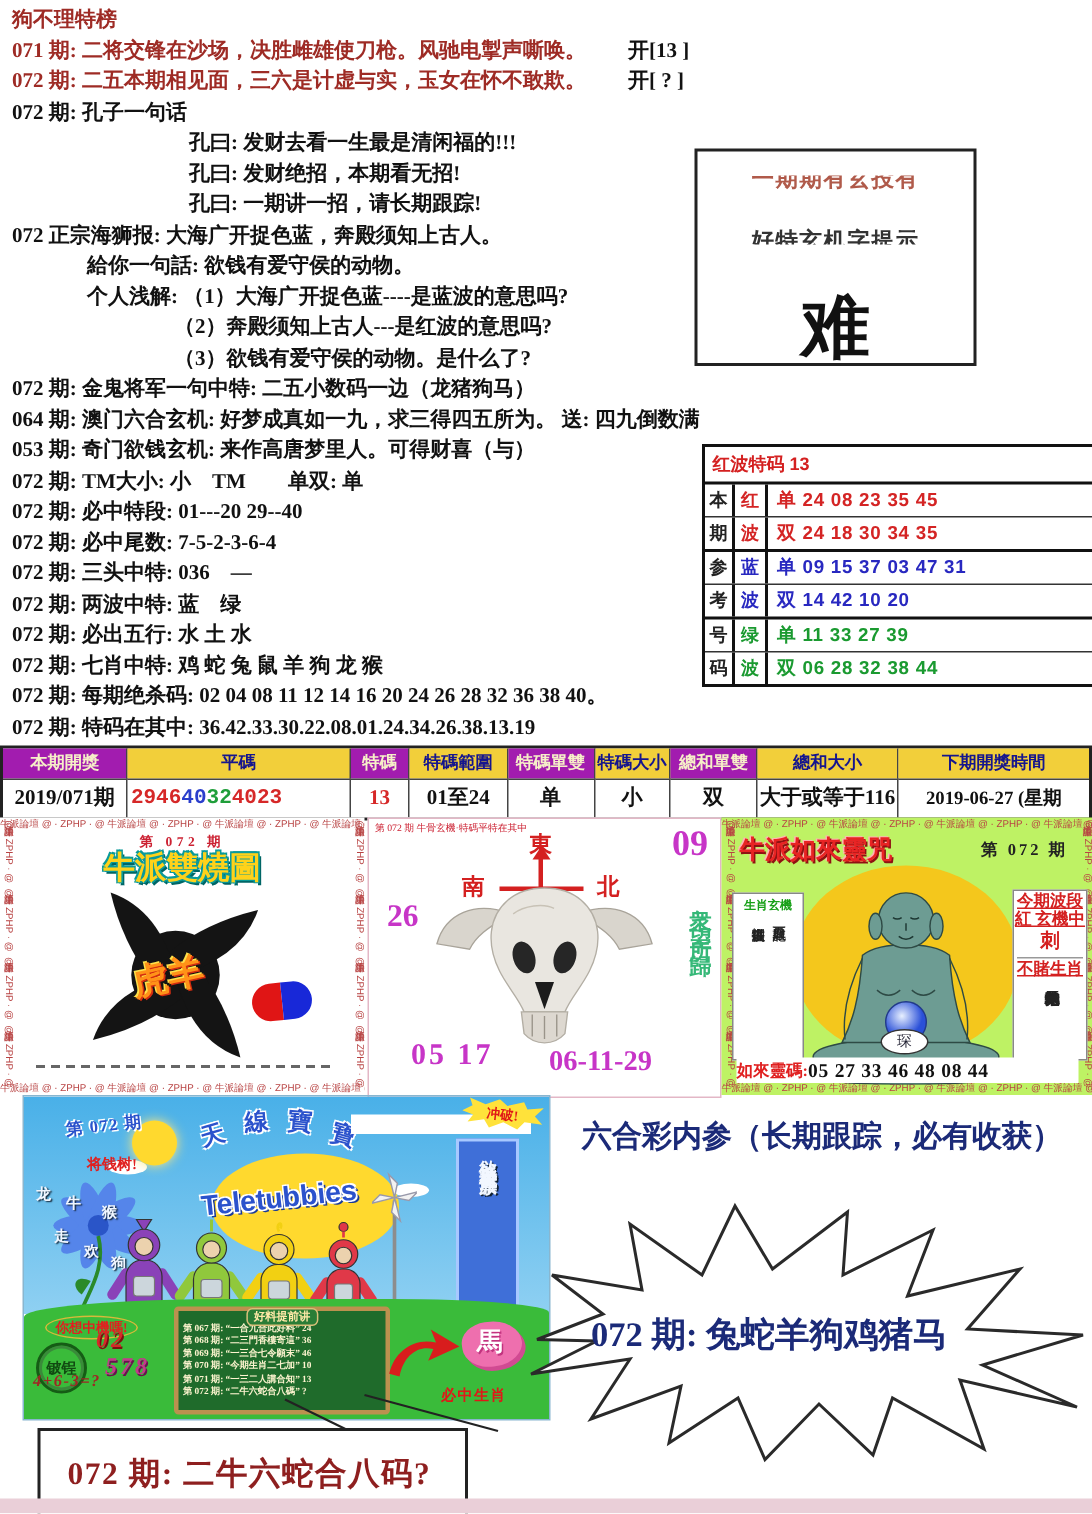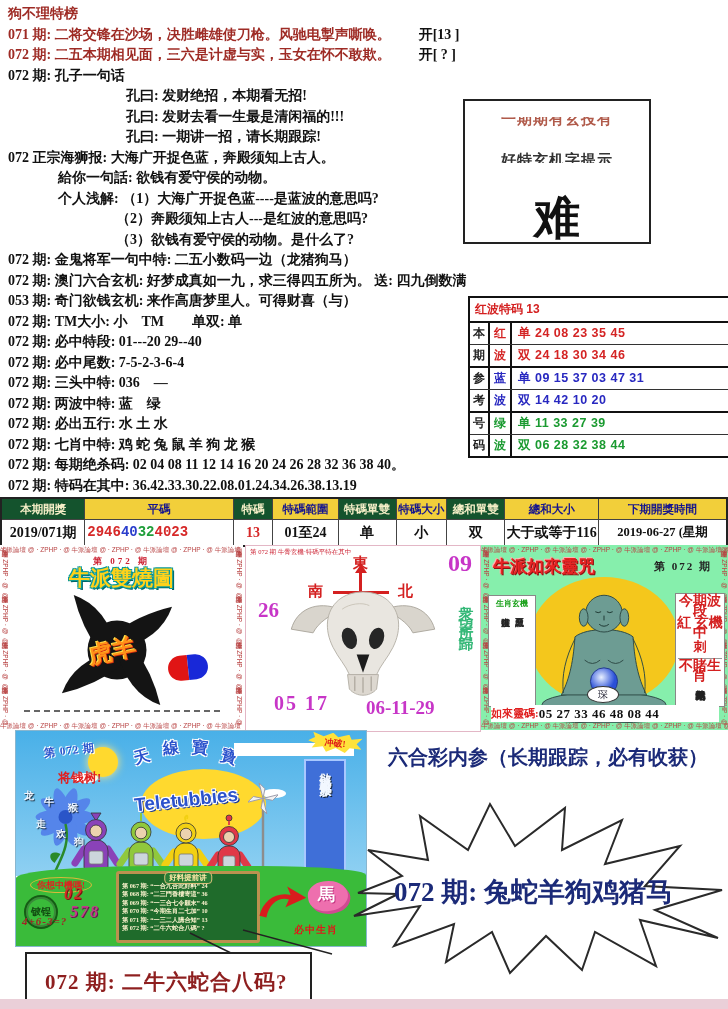--- a/index.html
+++ b/index.html
@@ -37,21 +37,21 @@
   .ref-wave{width:20px;text-align:center;font-size:12px;border-right:2px solid #111;
             align-self:stretch;line-height:21px;}
   .ref-nums{flex:1;font-size:12.5px;padding-left:6px;letter-spacing:.5px;}
 
   
   .results{position:absolute;left:0;top:497px;width:724px;border:2px solid #222;background:#fff;
            font-family:"Liberation Sans","DejaVu Sans",sans-serif;}
   .res-row{display:grid;grid-template-columns:11.5% 20.5% 5.5% 9% 8% 7% 8% 13% 17.5%;}
   .res-h{height:20px;line-height:20px;text-align:center;font-size:11.5px;font-weight:bold;border-right:1px solid #444;}
   .res-h:last-child{border-right:none;}
-  .h-n{background:#14532d;color:#f6efc8;}
+  .h-n{background:#a21caf;color:#f6efc8;}
   .h-y{background:#f2cf3a;color:#15158e;}
   .res-v{height:25px;line-height:25px;text-align:center;font-weight:bold;font-size:14px;
          border-right:1px solid #444;border-top:1px solid #444;color:#111;
          font-family:"Liberation Serif","DejaVu Serif",serif;}
   .res-v:last-child{border-right:none;font-size:12.5px;}
   .ping{display:flex;justify-content:flex-start;padding:0 2px;font-family:Liberation Mono, monospace;}
 
   
   .strip-h{position:absolute;left:0;width:100%;height:9px;font-size:6.5px;line-height:9px;color:#b84343;
            overflow:hidden;white-space:nowrap;font-family:"Liberation Sans",sans-serif;}
@@ -82,33 +82,33 @@
   .p2-vbar{position:absolute;left:113px;top:26px;width:3px;height:48px;background:#d42020;}
   .p2-hbar{position:absolute;left:87px;top:45px;width:56px;height:3px;background:#d42020;}
   .p2-arrow{position:absolute;left:109px;top:18px;width:0;height:0;border-left:6px solid transparent;
             border-right:6px solid transparent;border-bottom:9px solid #d42020;}
   .p2-vert{position:absolute;right:5px;top:48px;writing-mode:vertical-rl;font-size:15px;font-weight:bold;
            color:#35b878;letter-spacing:10px;}
   .p2-bl{position:absolute;left:28px;top:146px;font-size:20px;font-weight:bold;color:#c735c7;letter-spacing:2px;}
   .p2-br{position:absolute;left:120px;top:151px;font-size:19px;font-weight:bold;color:#c735c7;}
 
   
-  .panel3{position:absolute;left:481px;top:545px;width:247px;height:185px;background:#86efac;overflow:hidden;}
+  .panel3{position:absolute;left:481px;top:545px;width:247px;height:185px;background:#bef264;overflow:hidden;}
   .p3-title{position:absolute;left:12px;top:10px;font-size:17px;font-weight:900;color:#e82424;
             text-shadow:1px 1px 0 #8e1212,-1px -1px 0 #ffb3b3;}
   .p3-period{position:absolute;right:16px;top:14px;font-size:11px;color:#222;letter-spacing:2px;font-weight:bold;}
   .p3-halo{position:absolute;left:48px;top:32px;width:150px;height:128px;background:#f4c71c;border-radius:50%;}
   .p3-buddha{position:absolute;left:23px;top:28px;width:200px;height:150px;}
   .p3-lbox,.p3-rbox{position:absolute;background:#fff;border:1px solid #888;}
   .p3-lbox{left:7px;top:50px;width:46px;height:110px;}
   .p3-lhead{color:#18a018;font-size:8px;font-weight:bold;text-align:center;margin-top:2px;}
   .p3-lcols{display:flex;flex-direction:row-reverse;justify-content:center;gap:3px;margin-top:2px;}
   .vtext{writing-mode:vertical-rl;font-size:9px;color:#222;line-height:11px;}
   .p3-rbox{left:194px;top:48px;width:48px;height:112px;}
-  .p3-r1{color:#d42020;font-size:14px;font-weight:bold;text-align:center;line-height:10px;margin-top:2px;}
+  .p3-r1{color:#d42020;font-size:11px;font-weight:bold;text-align:center;line-height:10px;margin-top:2px;text-decoration:underline;}
   .p3-ci{font-size:13px;color:#d42020;text-align:center;font-weight:bold;}
   .p3-div{border-top:1px solid #999;margin:2px 2px;}
   .p3-r2{writing-mode:vertical-rl;height:40px;margin:1px auto 0;font-size:10px;font-weight:bold;
          color:#222;line-height:12px;}
   .p3-bubble{position:absolute;left:106px;top:141px;width:30px;height:15px;border:1px solid #333;
              border-radius:50%;background:#fff;font-size:10px;text-align:center;line-height:15px;color:#223;}
   .p3-code{position:absolute;left:10px;top:160px;width:228px;height:17px;background:#fff;
            display:flex;align-items:center;}
   .p3-clabel{color:#e02020;font-weight:bold;font-size:11px;}
   .p3-cnums{color:#111;font-weight:bold;font-size:13px;letter-spacing:.5px;}
@@ -116,21 +116,21 @@
   
   .tele{position:absolute;left:15px;top:730px;width:350px;height:215px;overflow:hidden;border:1px solid #89b6cf;}
   .tele-sky{position:absolute;left:0;top:0;width:100%;height:145px;background:linear-gradient(#49b0e8,#8fd0f2);}
   .tele-grass{position:absolute;left:0;top:135px;width:100%;height:80px;background:#3abb3a;
               border-radius:40% 30% 0 0/12px 9px 0 0;}
   .tele-sun{position:absolute;left:72px;top:16px;width:30px;height:30px;border-radius:50%;background:#ffd92e;
             box-shadow:0 0 8px #ffe97a;}
   .cl{position:absolute;background:#fff;border-radius:50%;}
   .tele-period{position:absolute;left:28px;top:12px;transform:rotate(-6deg);color:#2b52cc;font-weight:bold;
                font-size:11px;text-shadow:1px 1px 0 #fff,-1px -1px 0 #fff;letter-spacing:1px;}
-  .tele-slogan{position:absolute;left:42px;top:38px;color:#e02020;font-weight:bold;font-size:13px;}
+  .tele-slogan{position:absolute;left:42px;top:38px;color:#e02020;font-weight:bold;font-size:10px;}
   .tele-flower{position:absolute;left:2px;top:48px;width:95px;height:95px;}
   .fc{position:absolute;color:#f0f6ff;font-size:10px;font-weight:bold;text-shadow:1px 1px 1px #123;}
   .ac{position:absolute;font-size:16px;font-weight:900;color:#2b52cc;
       text-shadow:-1px -1px 0 #fff,1px -1px 0 #fff,-1px 1px 0 #fff,1px 1px 0 #fff;}
   .tele-sunblob{position:absolute;left:125px;top:38px;width:125px;height:70px;background:#ffd92e;border-radius:50%;}
   .tele-logo{position:absolute;left:118px;top:58px;font-family:"Liberation Sans","DejaVu Sans",sans-serif;
              font-size:19px;font-weight:900;color:#2b52cc;transform:rotate(-6deg);
              text-shadow:-1px -1px 0 #fff,1px -1px 0 #fff,-1px 1px 0 #fff,1px 1px 0 #fff,2px 2px 0 #1a3a99;}
   .tele-figs{position:absolute;left:55px;top:80px;width:185px;height:85px;}
   .tele-mill{position:absolute;left:232px;top:50px;width:30px;height:92px;}
@@ -164,46 +164,46 @@
   .tele-emblem{position:absolute;left:286px;top:146px;width:52px;height:44px;}
   .emblem-petal{position:absolute;left:6px;top:4px;width:40px;height:30px;background:#ee6fae;
                 border-radius:45% 55% 50% 50%;transform:rotate(-8deg);box-shadow:2px 3px 0 #d14a92;}
   .emblem-char{position:absolute;left:16px;top:6px;color:#fff;font-size:17px;font-weight:bold;
                text-shadow:1px 1px 0 #c2337f;}
   .tele-cap{position:absolute;left:278px;top:192px;font-size:10px;font-weight:bold;color:#e01818;letter-spacing:1px;}
 
   
   .neican{position:absolute;left:388px;top:744px;font-size:20px;font-weight:bold;color:#1b2a78;}
   .burst-big{position:absolute;left:350px;top:798px;width:390px;height:178px;}
-  .burst-text{position:absolute;left:44px;top:76px;font-size:27px;font-weight:bold;color:#1b2a78;}
+  .burst-text{position:absolute;left:44px;top:76px;font-size:23px;font-weight:bold;color:#1b2a78;}
   .leads{position:absolute;left:0;top:925px;width:400px;height:35px;}
   .bbox{position:absolute;left:25px;top:952px;width:283px;height:70px;border:2px solid #222;background:#fff;}
   .bbox-text{margin:14px 0 0 18px;font-size:21px;font-weight:bold;color:#8e1f1f;letter-spacing:1px;}
   .pinkstrip{position:absolute;left:0;top:999px;width:100%;height:10px;background:#eacfd8;}
 </style>
 </head>
 <body>
 
 <div class="page">
 
   <div class="toptext">
     <div class="t-red">狗不理特榜</div>
     <div class="t-red"><span>071 期: 二将交锋在沙场，决胜雌雄使刀枪。风驰电掣声嘶唤。</span><span class="open">开[13 ]</span></div>
     <div class="t-red"><span>072 期: 二五本期相见面，三六是计虚与实，玉女在怀不敢欺。</span><span class="open">开[ ? ]</span></div>
     <div>072 期: 孔子一句话</div>
+    <div class="ind1">孔曰: 发财去看一生最是清闲福的!!!</div>
     <div class="ind1">孔曰: 发财绝招，本期看无招!</div>
-    <div class="ind1">孔曰: 发财去看一生最是清闲福的!!!</div>
     <div class="ind1">孔曰: 一期讲一招，请长期跟踪!</div>
     <div>072 正宗海狮报: 大海广开捉色蓝，奔殿须知上古人。</div>
     <div class="ind2">給你一句話: 欲钱有爱守侯的动物。</div>
     <div class="ind2">个人浅解: （1）大海广开捉色蓝----是蓝波的意思吗?</div>
     <div class="ind3">（2）奔殿须知上古人---是红波的意思吗?</div>
     <div class="ind3">（3）欲钱有爱守侯的动物。是什么了?</div>
     <div>072 期: 金鬼将军一句中特: 二五小数码一边（龙猪狗马）</div>
-    <div>072 期: 澳门六合玄机: 好梦成真如一九，求三得四五所为。 送: 四九倒数满</div>
+    <div>064 期: 澳门六合玄机: 好梦成真如一九，求三得四五所为。 送: 四九倒数满</div>
     <div>053 期: 奇门欲钱玄机: 来作高唐梦里人。可得财喜（与）</div>
     <div>072 期: TM大小: 小　TM　　单双: 单</div>
     <div>072 期: 必中特段: 01---20 29--40</div>
     <div>072 期: 必中尾数: 7-5-2-3-6-4</div>
     <div>072 期: 三头中特: 036　—</div>
     <div>072 期: 两波中特: 蓝　绿</div>
     <div>072 期: 必出五行: 水 土 水</div>
     <div>072 期: 七肖中特: 鸡 蛇 兔 鼠 羊 狗 龙 猴</div>
     <div>072 期: 每期绝杀码: 02 04 08 11 12 14 16 20 24 26 28 32 36 38 40。</div>
     <div>072 期: 特码在其中: 36.42.33.30.22.08.01.24.34.26.38.13.19</div>
@@ -223,21 +223,21 @@
   <div class="refbox">
     <div class="ref-head">红波特码 13</div>
     <div class="ref-row">
       <span class="ref-side">本</span>
       <span class="ref-wave" style="color:#d42424">红</span>
       <span class="ref-nums" style="color:#d42424">单 24 08 23 35 45</span>
     </div>
     <div class="ref-row pair">
       <span class="ref-side">期</span>
       <span class="ref-wave" style="color:#d42424">波</span>
-      <span class="ref-nums" style="color:#d42424">双  24 18 30 34 46</span>
+      <span class="ref-nums" style="color:#d42424">双  24 18 30 34 35</span>
     </div>
     <div class="ref-row">
       <span class="ref-side">参</span>
       <span class="ref-wave" style="color:#2828c0">蓝</span>
       <span class="ref-nums" style="color:#2828c0">单 09 15 37 03 47 31</span>
     </div>
     <div class="ref-row pair">
       <span class="ref-side">考</span>
       <span class="ref-wave" style="color:#2828c0">波</span>
       <span class="ref-nums" style="color:#2828c0">双 14 42 10 20</span>

